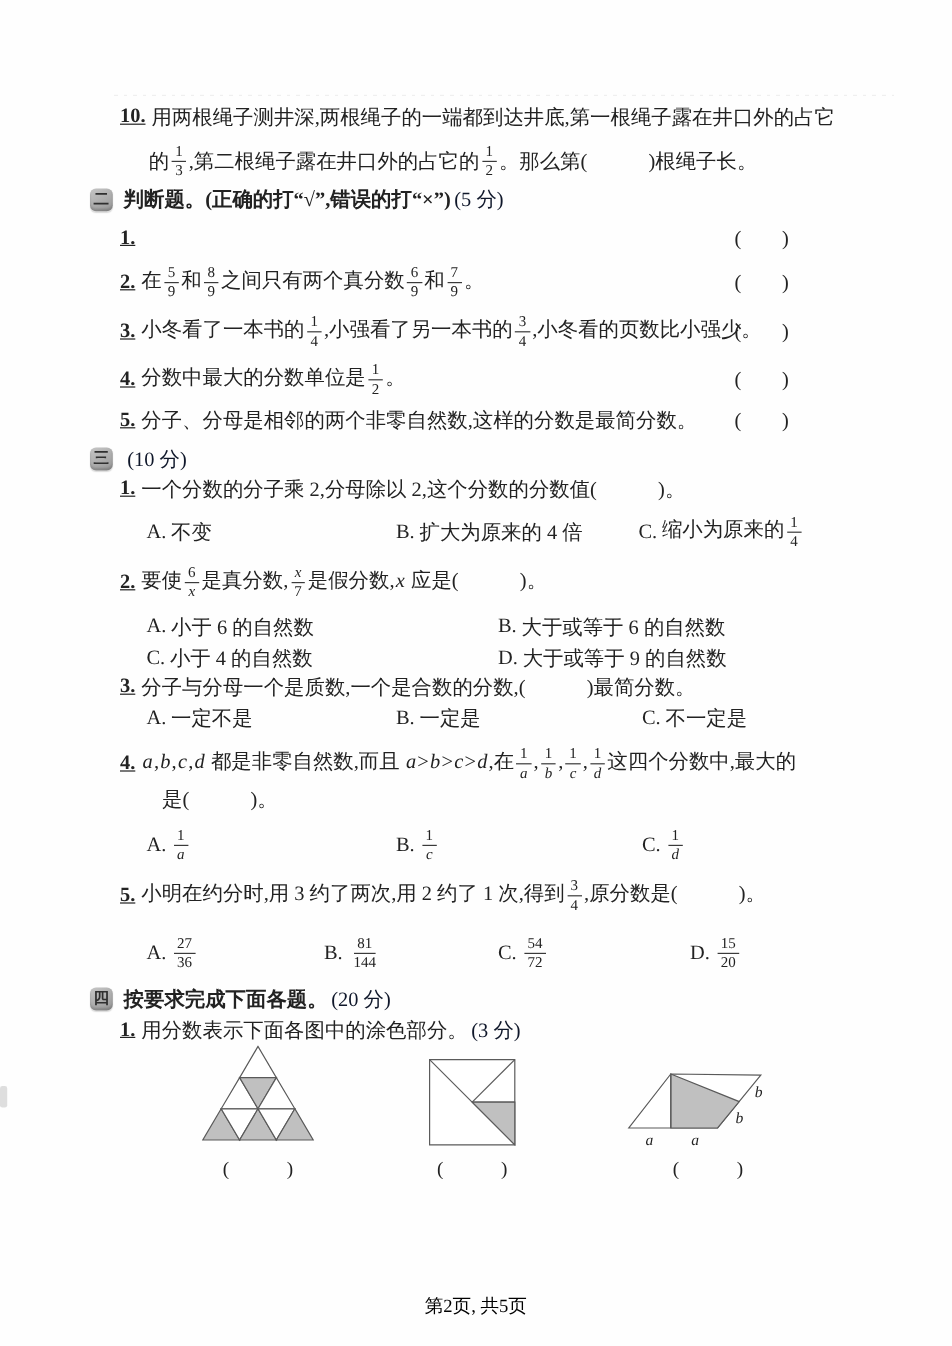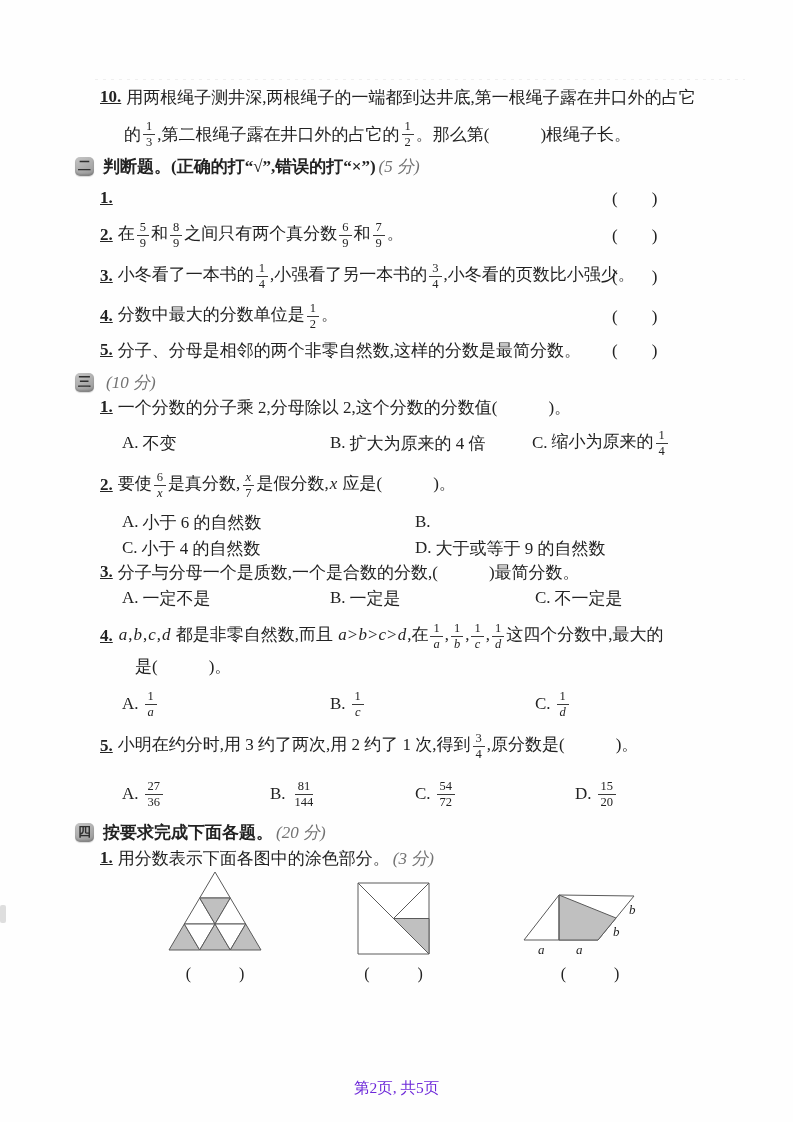--- a/index.html
+++ b/index.html
@@ -15,40 +15,40 @@
   .qnum{font-weight:bold;margin-right:5px;text-decoration:underline;}
   .sec{position:absolute;display:flex;align-items:center;height:24px;white-space:nowrap;}
   .badge{
     width:19px;height:19px;border-radius:5px;flex:0 0 19px;
     background:linear-gradient(150deg,#c6c6c6,#979797);
     box-shadow:inset 0 -2px 2px rgba(0,0,0,.18), 0 1px 1px rgba(0,0,0,.15);
     color:#2f2f2f;font-weight:bold;font-size:13px;
     display:flex;align-items:center;justify-content:center;margin-right:9px;
   }
   .sec .t{font-weight:bold;}
-  .score{color:#737373;margin-left:3px;font-style:italic;}
+  .score{color:#0f172a;margin-left:3px;}
   .frac{
     display:inline-flex;flex-direction:column;align-items:center;
     vertical-align:middle;margin:0 2px;font-size:12.5px;line-height:1.15;
   }
   .frac .num{padding:0 3px;border-bottom:1px solid #3a3a3a;}
   .frac .den{padding:0 3px;}
   .var{font-style:italic;padding:0 1px;}
   .brk{position:absolute;left:512px;}
   .optrow{position:absolute;left:100px;width:660px;}
   .opt{position:absolute;display:flex;align-items:center;white-space:nowrap;top:0;}
   .letter{margin-right:4px;}
   .figwrap{position:absolute;left:0;top:866px;width:793px;height:132px;}
   .figsvg{position:absolute;}
   .figbrk{position:absolute;top:98px;text-align:center;font-size:16px;}
   .sh{fill:#c0c0c0;stroke:#5a5a5a;stroke-width:1;}
   .wh{fill:#ffffff;stroke:#5a5a5a;stroke-width:1;}
   .ln{stroke:#5a5a5a;stroke-width:1;fill:none;}
   .figlabel{font-style:italic;font-size:13px;fill:#222;font-family:"Liberation Serif",serif;}
-  .footer{position:absolute;left:0;top:1078px;width:793px;text-align:center;font-size:15.5px;color:#6d28d9;height:24px;}
+  .footer{position:absolute;left:0;top:1078px;width:793px;text-align:center;font-size:15.5px;color:#000000;height:24px;}
   .noise{position:absolute;left:95px;top:79px;width:650px;height:1px;
     background:repeating-linear-gradient(90deg,rgba(0,0,0,.06) 0 3px,transparent 3px 8px);}
   .smudge{position:absolute;left:0;top:905px;width:6px;height:18px;background:rgba(110,110,110,.22);border-radius:2px;}
 </style>
 </head>
 <body>
 
 <div class="noise"></div>
 <div class="smudge"></div>
 
@@ -153,20 +153,21 @@
         <span class="den">7</span>
       </span>是假分数,<span class="var">x</span> 应是(　　　)。</span>
 </div>
 <div class="optrow" style="top:510px;height:24px;">
   <span class="opt" style="left:22px;height:24px;">
       <span class="letter">A.</span>
       <span>小于 6 的自然数</span>
     </span>
   <span class="opt" style="left:315px;height:24px;">
       <span class="letter">B.</span>
+      <span>大于或等于 6 的自然数</span>
     </span>
 </div>
 <div class="optrow" style="top:536px;height:24px;">
   <span class="opt" style="left:22px;height:24px;">
       <span class="letter">C.</span>
       <span>小于 4 的自然数</span>
     </span>
   <span class="opt" style="left:315px;height:24px;">
       <span class="letter">D.</span>
       <span>大于或等于 9 的自然数</span>

